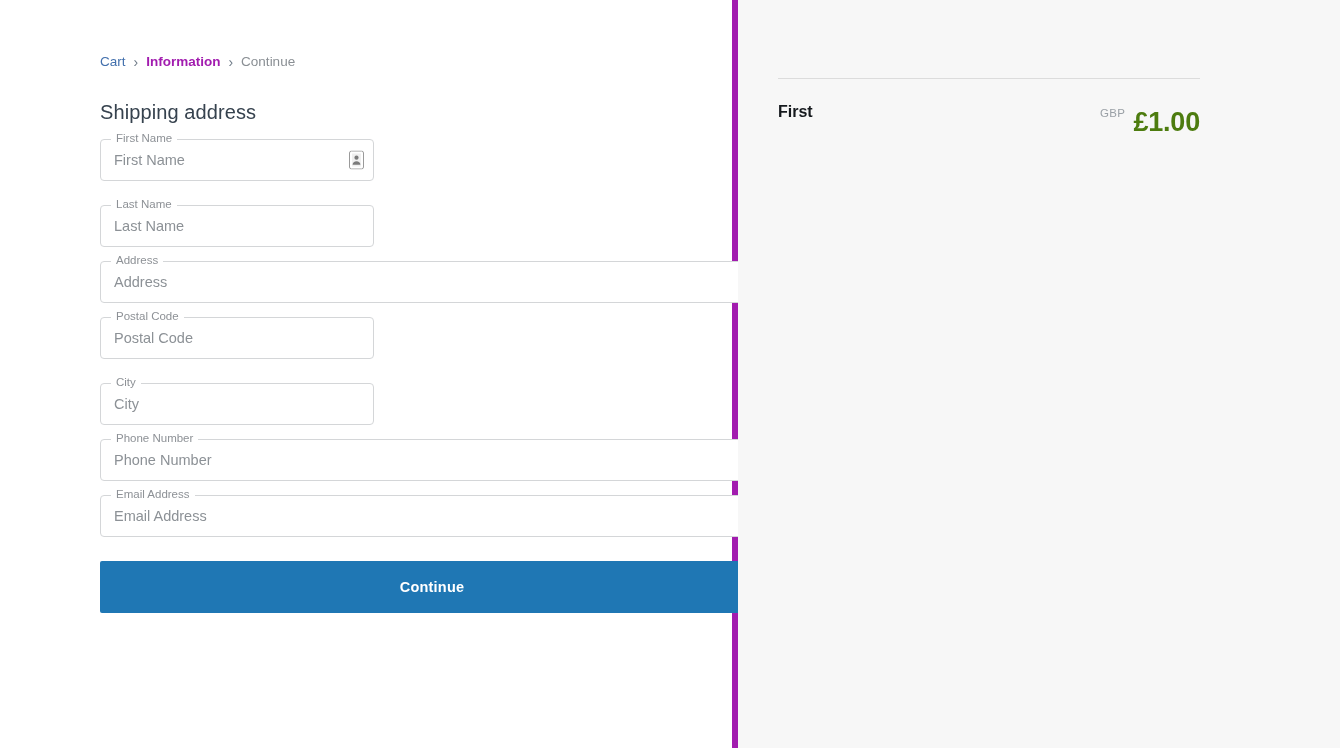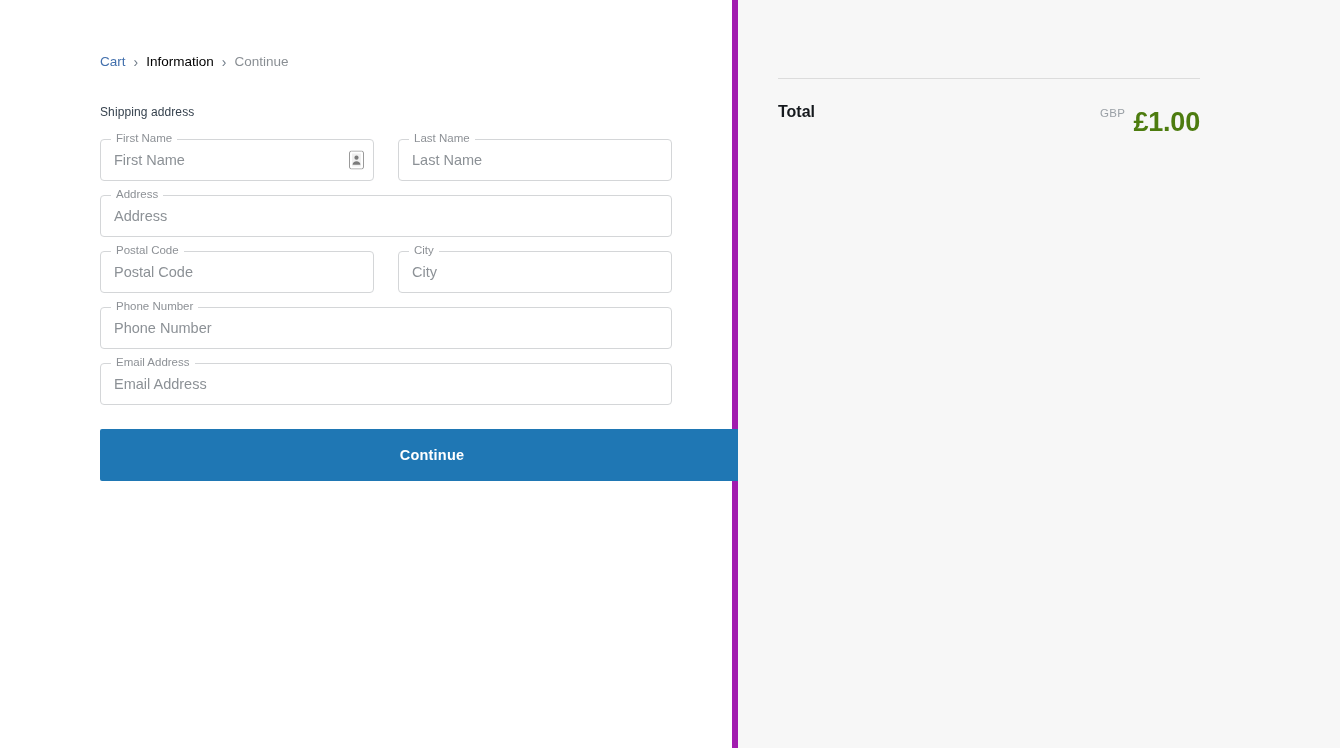--- a/index.html
+++ b/index.html
@@ -43,48 +43,49 @@
     line-height: 20px;
     height: 20px;
     white-space: nowrap;
   }
   .crumb-link {
     color: #4370ad;
     text-decoration: none;
     cursor: pointer;
   }
   .crumb-current {
-    color: #000000;
-    font-weight: normal;
+    color: #a21caf;
+    font-weight: bold;
   }
   .crumb-next {
     color: #8a8f94;
   }
   .crumb-sep {
     color: #6f7b88;
     font-size: 14px;
     margin: 0 8px;
     font-weight: 300;
   }
 
   
   .section-title {
     margin: 27px 0 0 0;
-    font-size: 12px;
+    font-size: 20px;
     font-weight: normal;
     color: #36424e;
     letter-spacing: .1px;
     line-height: 26px;
   }
 
   
   .field-row {
     display: flex;
     gap: 24px;
     margin-top: 14px;
+    flex-direction: column;
   }
   .field-row.single > .field { width: 688px; }
   .field-row.pair > .field { width: 274px; }
 
   .field {
     position: relative;
     height: 42px;
   }
   .field-box {
     position: absolute;
@@ -286,21 +287,21 @@
 
       <button class="continue-btn">Continue</button>
 
     </div>
   </div>
 
   <div class="right-pane">
     <div class="summary-wrap">
       <div class="summary-divider"></div>
       <div class="total-row">
-        <span class="total-label">Total</span>
+        <span class="total-label">First</span>
         <span class="total-amount">
           <span class="currency-code">GBP</span>
           <span class="amount-value">£1.00</span>
         </span>
       </div>
     </div>
   </div>
 
 </div>
 

